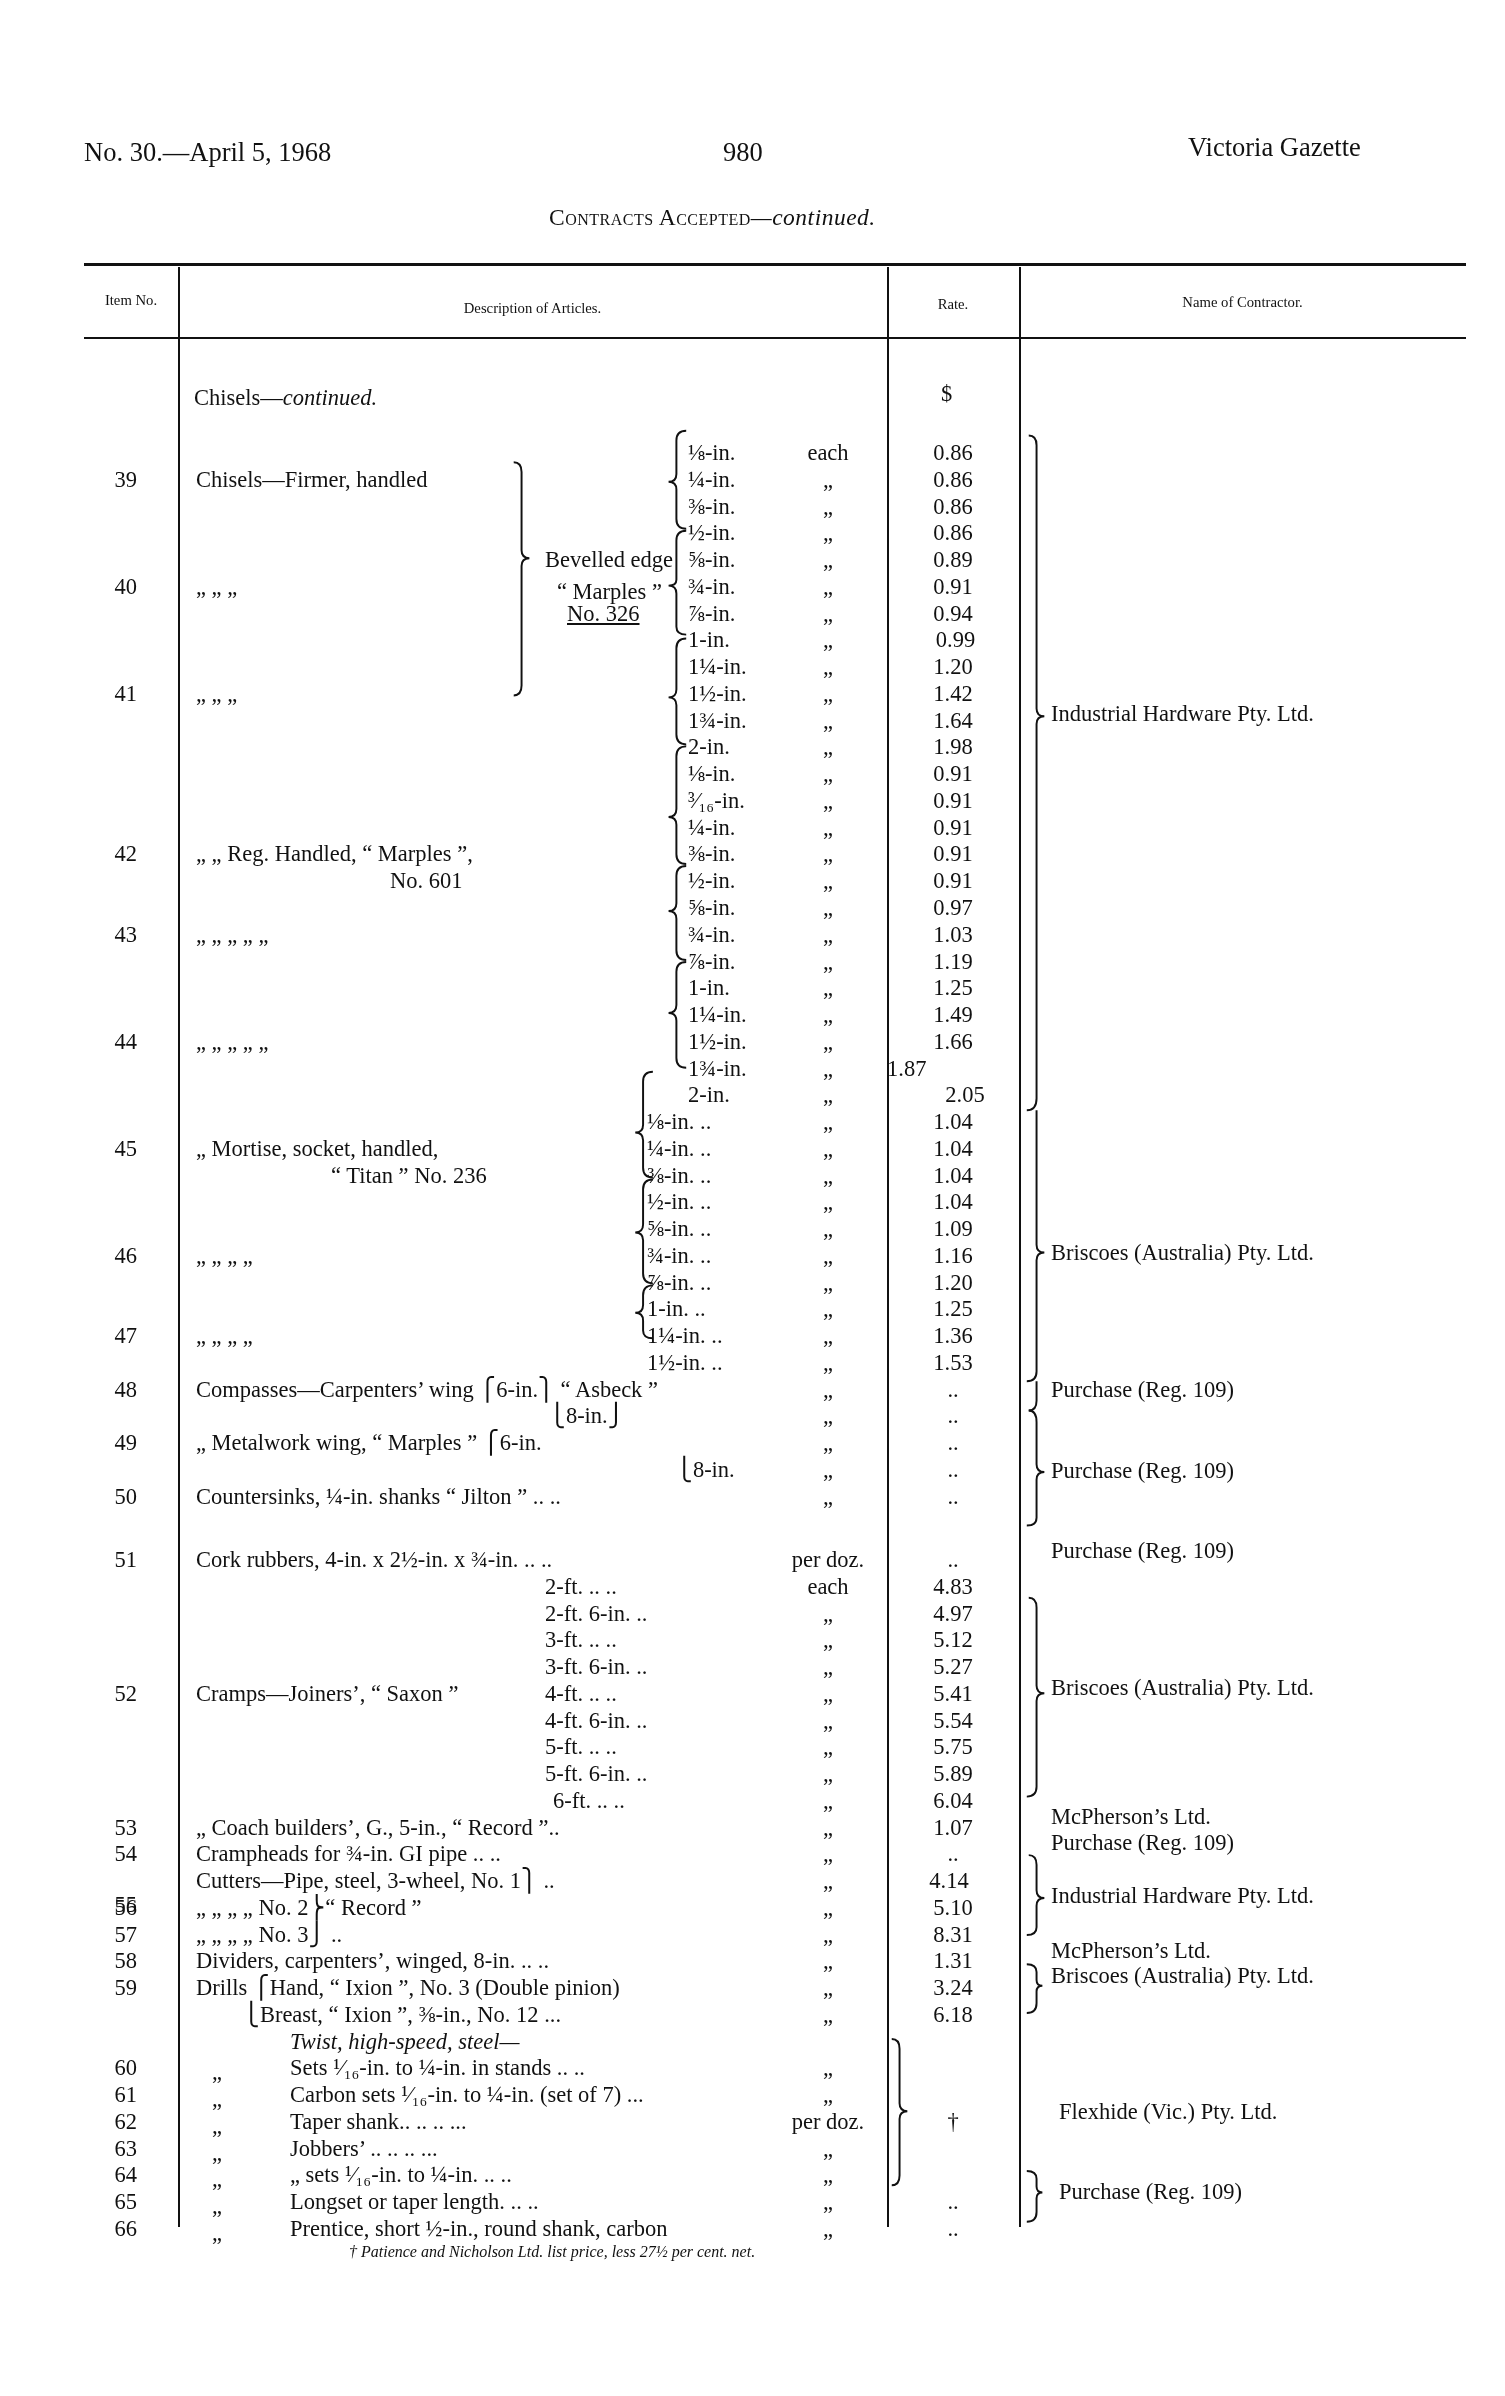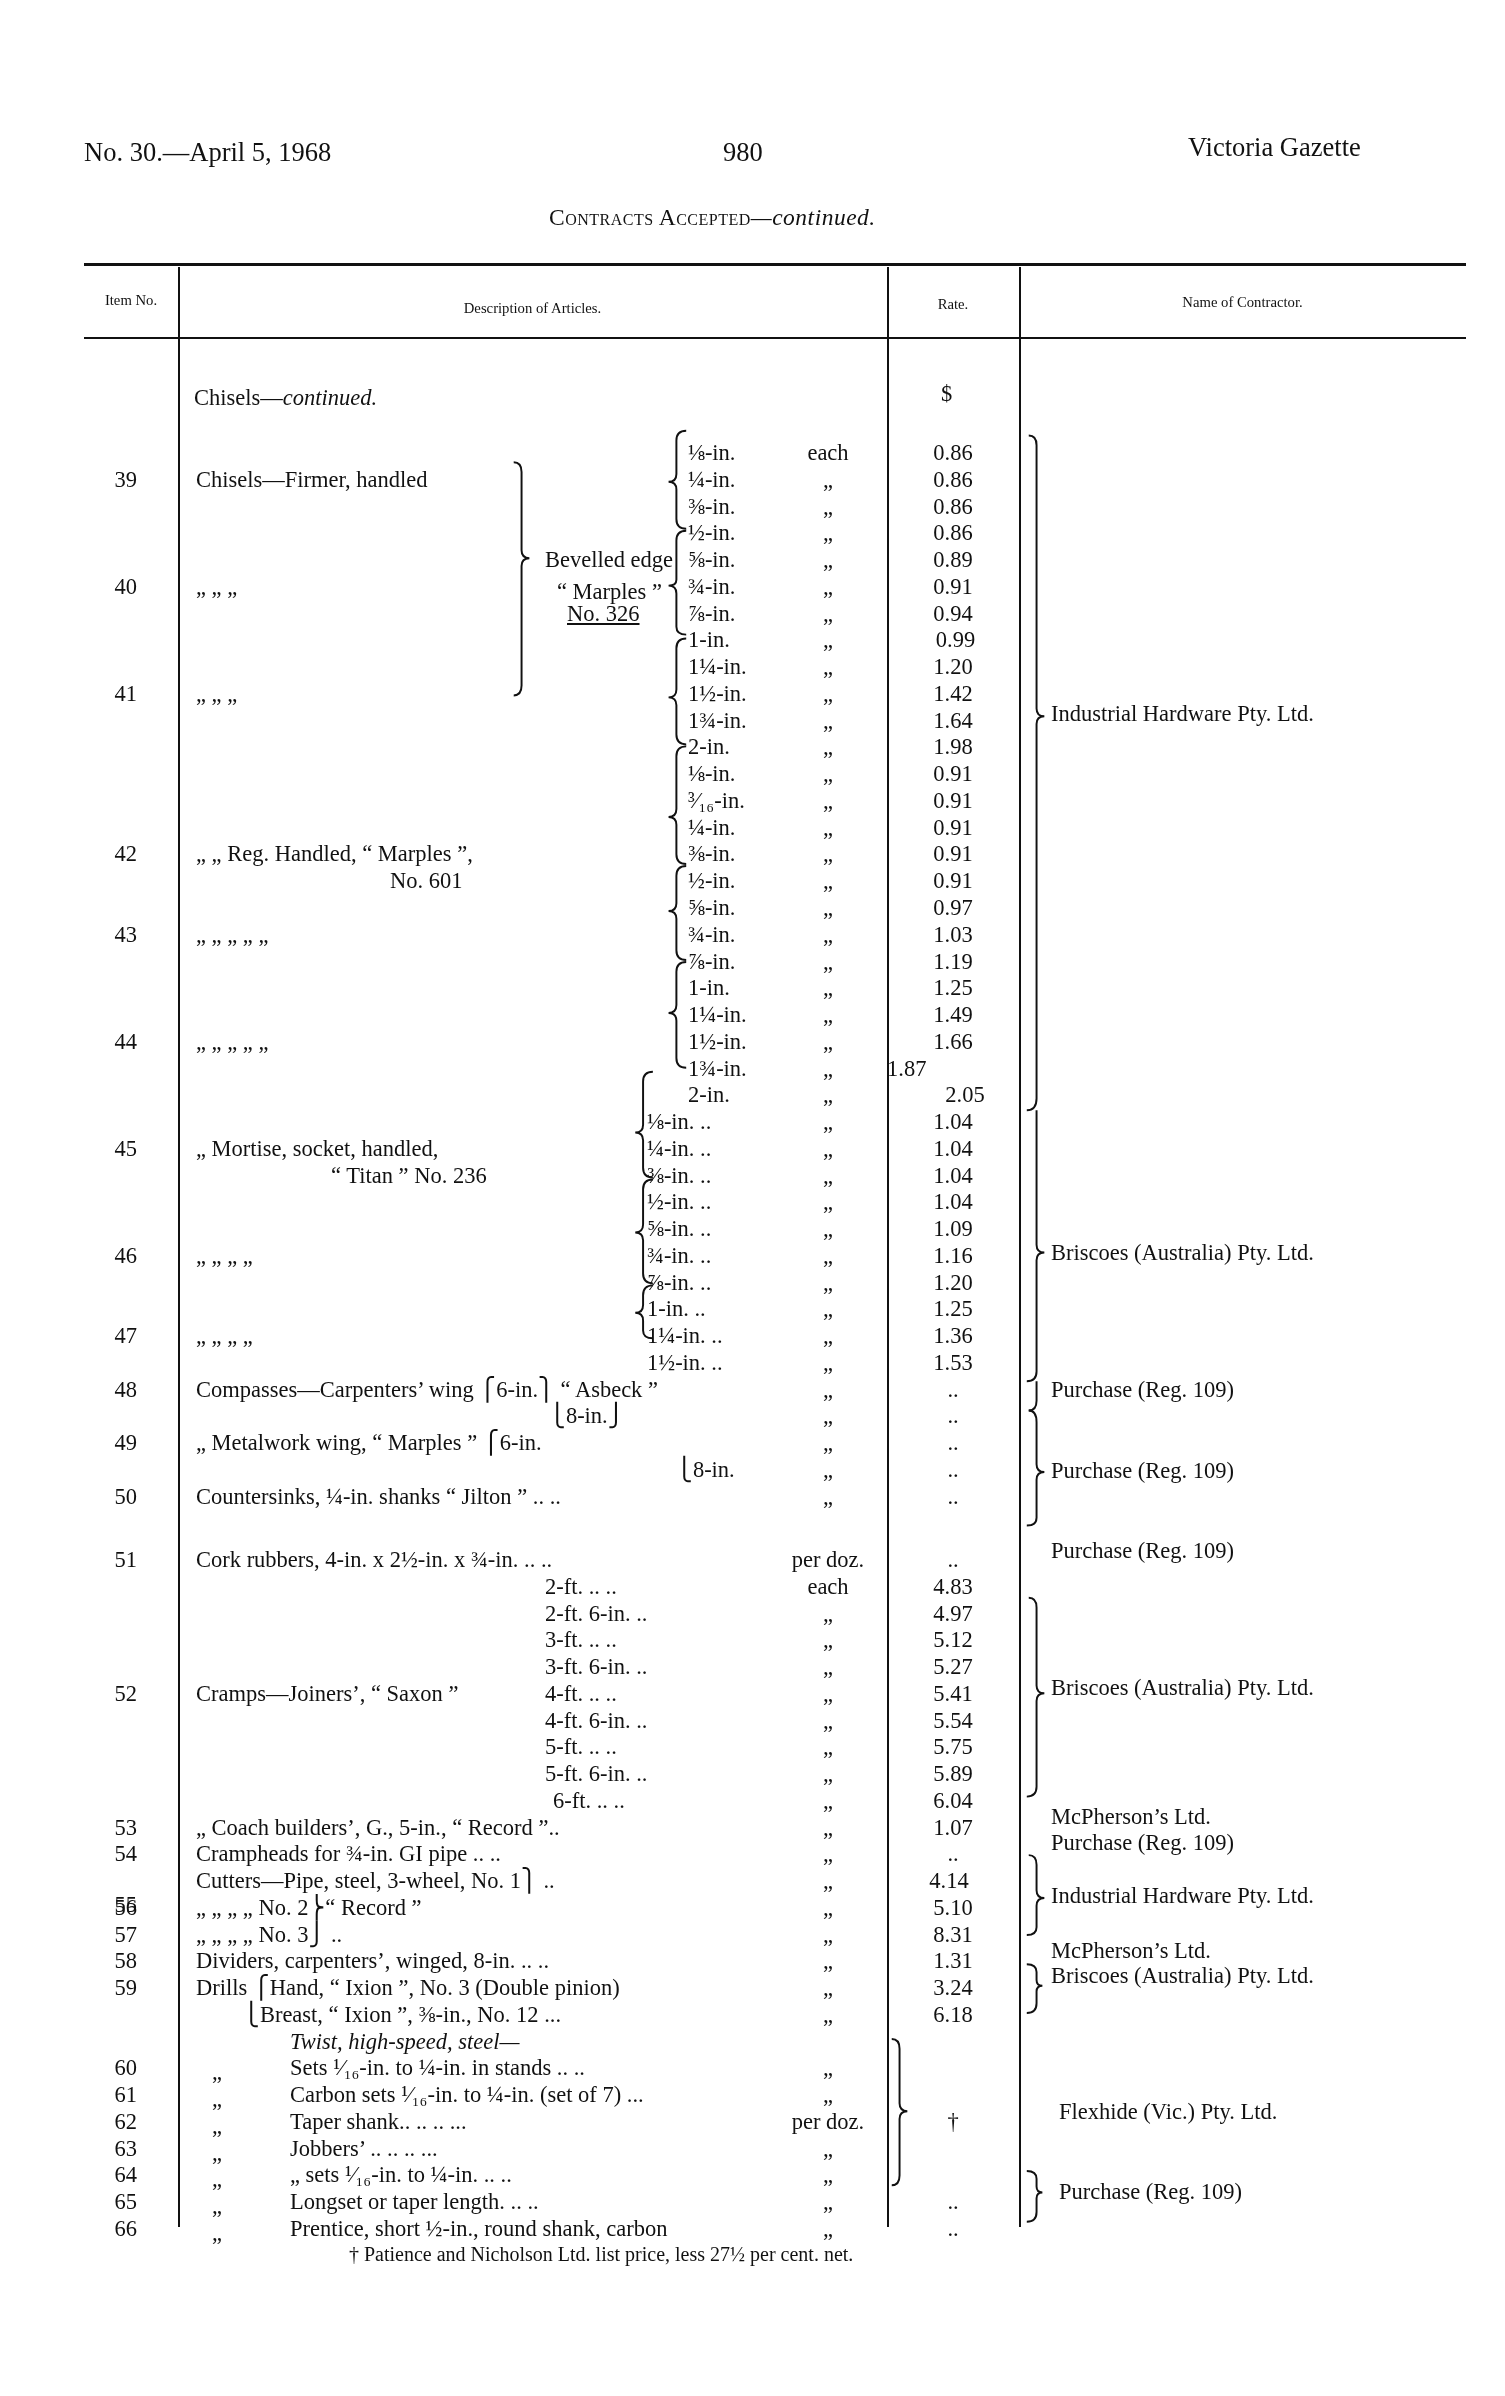--- a/index.html
+++ b/index.html
@@ -8,21 +8,21 @@
   .abs{position:absolute;white-space:nowrap;}
   .hdr{font-size:26.5px;}
   .title{font-size:23.5px;letter-spacing:0.5px;}
   .sc{font-variant:small-caps;}
   .it{font-style:italic;}
   .colhead{font-size:14.7px;text-align:center;line-height:1.1;}
   .row{font-size:22.5px;line-height:27px;height:27px;}
   .vline{position:absolute;background:#111;width:2px;}
   .hline{position:absolute;background:#111;height:2.9px;}
   .num{font-size:22.5px;}
-  .foot{font-size:20px;}
+  .foot{font-size:16px;font-style:italic;}
 </style>
 </head>
 <body>
 
 <div class="abs hdr" style="left:84px;top:137px;">No. 30.—April 5, 1968</div>
 <div class="abs hdr" style="left:723px;top:137px;">980</div>
 <div class="abs hdr" style="left:1188px;top:132px;">Victoria Gazette</div>
 <div class="abs title" style="left:549px;top:204px;">
   <span class="sc">Contracts Accepted</span><span class="it">—continued.</span>
 </div>

